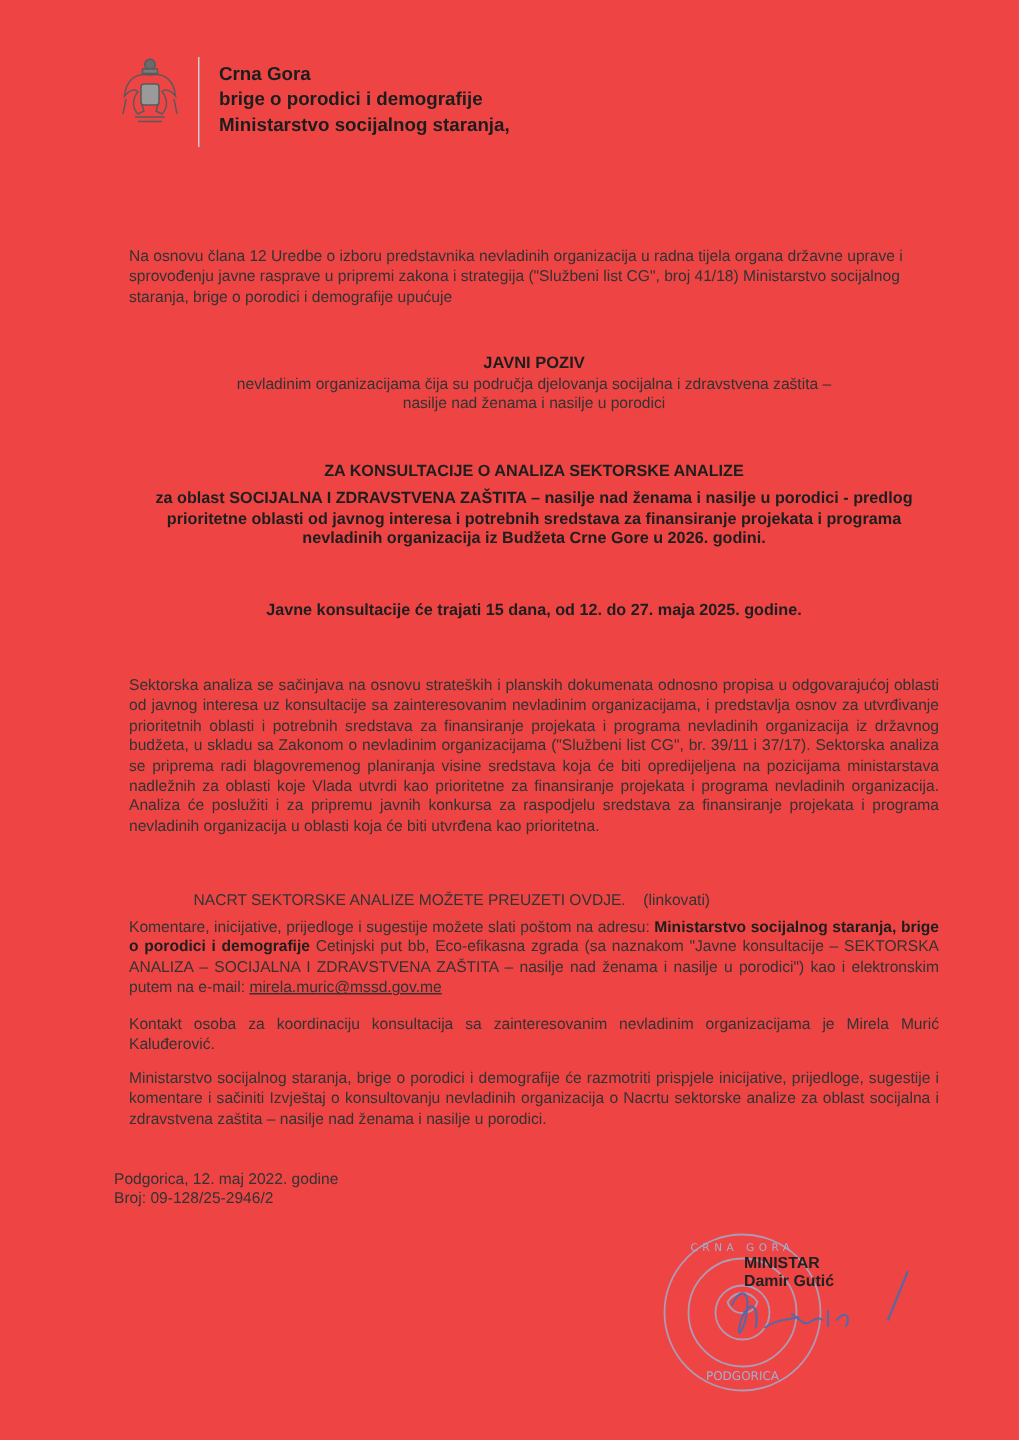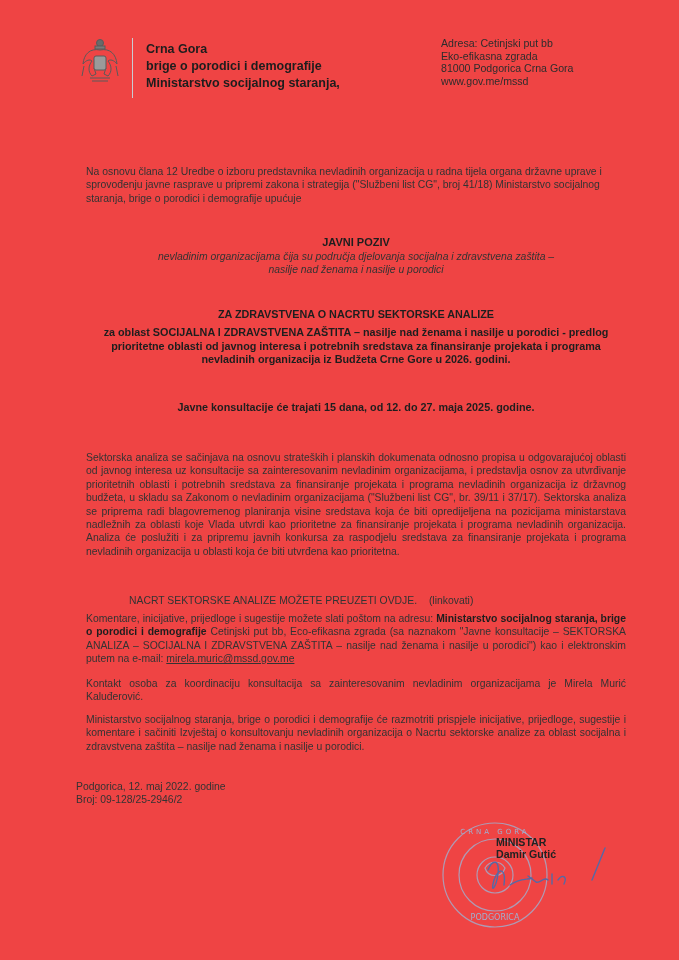--- a/index.html
+++ b/index.html
@@ -13,21 +13,21 @@
     .abs { position: absolute; }
     .crest { left: 80px; top: 36px; width: 40px; height: 50px; }
     .vline { left: 132px; top: 38px; width: 1px; height: 60px; background: #c9ccd2; }
     .org { left: 146px; top: 41px; font-size: 12.5px; line-height: 17px; font-weight: bold; color: #1d1d1d; }
     .addr { left: 441px; top: 37px; font-size: 10.6px; line-height: 12.6px; color: #2d2d2d; }
     .para { left: 86px; width: 540px; font-size: 10.4px; line-height: 13.4px; color: #333; }
     .justify { text-align: justify; }
     .center { text-align: center; left: 86px; width: 540px; }
     .bold { font-weight: bold; color: #1e1e1e; }
     .title { top: 236px; font-size: 11px; }
-    .sub { top: 250px; font-size: 10.4px; line-height: 13px; color: #333; font-style: italic; }
+    .sub { top: 250px; font-size: 10.4px; line-height: 13px; color: #333; }
     .kons { top: 308px; font-size: 10.8px; }
     .oblast { top: 326px; font-size: 10.8px; line-height: 13.6px; }
     .trajati { top: 401px; font-size: 10.8px; }
     .link { color: #333; text-decoration: underline; }
     .sig-title { left: 496px; top: 836px; font-size: 10.6px; line-height: 12px; font-weight: bold; color: #222; }
     .stamp { left: 440px; top: 820px; width: 110px; height: 110px; }
     .signature { left: 470px; top: 840px; width: 150px; height: 70px; }
   </style>
 </head>
 <body>
@@ -44,36 +44,30 @@
       <path d="M10 42 L30 42 M12 45 L28 45"></path>
       <path d="M4 30 L2 40 M36 30 L38 40"></path>
     </g>
   </svg>
   <div class="abs vline"></div>
   <div class="abs org">
     <div style="font-weight:bold;">Crna Gora</div>
     <div>brige o porodici i demografije</div>
     <div>Ministarstvo socijalnog staranja,</div>
   </div>
-  <div class="abs addr">
-    <div>Adresa: Cetinjski put bb</div>
-    <div>Eko-efikasna zgrada</div>
-    <div>81000 Podgorica Crna Gora</div>
-    <div>www.gov.me/mssd</div>
-  </div>
 
   <div class="abs para" style="top:165px;">Na osnovu člana 12 Uredbe o izboru predstavnika nevladinih organizacija u radna tijela organa državne uprave i sprovođenju javne rasprave u pripremi zakona i strategija ("Službeni list CG", broj 41/18) Ministarstvo socijalnog staranja, brige o porodici i demografije upućuje</div>
 
   <div class="abs center bold title">JAVNI POZIV</div>
   <div class="abs center sub">
     <div>nevladinim organizacijama čija su područja djelovanja socijalna i zdravstvena zaštita –</div>
     <div>nasilje nad ženama i nasilje u porodici</div>
   </div>
 
-  <div class="abs center bold kons">ZA ZDRAVSTVENA  O NACRTU SEKTORSKE ANALIZE</div>
+  <div class="abs center bold kons">ZA KONSULTACIJE  O ANALIZA SEKTORSKE ANALIZE</div>
   <div class="abs center bold oblast">
     <div>za oblast SOCIJALNA I ZDRAVSTVENA ZAŠTITA – nasilje nad ženama i nasilje u porodici - predlog</div>
     <div>prioritetne oblasti od javnog interesa i potrebnih sredstava za finansiranje projekata i programa</div>
     <div>nevladinih organizacija iz Budžeta Crne Gore u 2026. godini.</div>
   </div>
   <div class="abs center bold trajati">Javne konsultacije će trajati 15 dana, od 12. do 27. maja 2025. godine.</div>
 
   <div class="abs para justify" style="top:451px;">Sektorska analiza se sačinjava na osnovu strateških i planskih dokumenata odnosno propisa u odgovarajućoj oblasti od javnog interesa uz konsultacije sa zainteresovanim nevladinim organizacijama, i predstavlja osnov za utvrđivanje prioritetnih oblasti i potrebnih sredstava za finansiranje projekata i programa nevladinih organizacija iz državnog budžeta, u skladu sa Zakonom o nevladinim organizacijama ("Službeni list CG", br. 39/11 i 37/17). Sektorska analiza se priprema radi blagovremenog planiranja visine sredstava koja će biti opredijeljena na pozicijama ministarstava nadležnih za oblasti koje Vlada utvrdi kao prioritetne za finansiranje projekata i programa nevladinih organizacija. Analiza će poslužiti i za pripremu javnih konkursa za raspodjelu sredstava za finansiranje projekata i programa nevladinih organizacija u oblasti koja će biti utvrđena kao prioritetna.</div>
 
   <div class="abs para" style="top:594px;padding-left:43px;">

